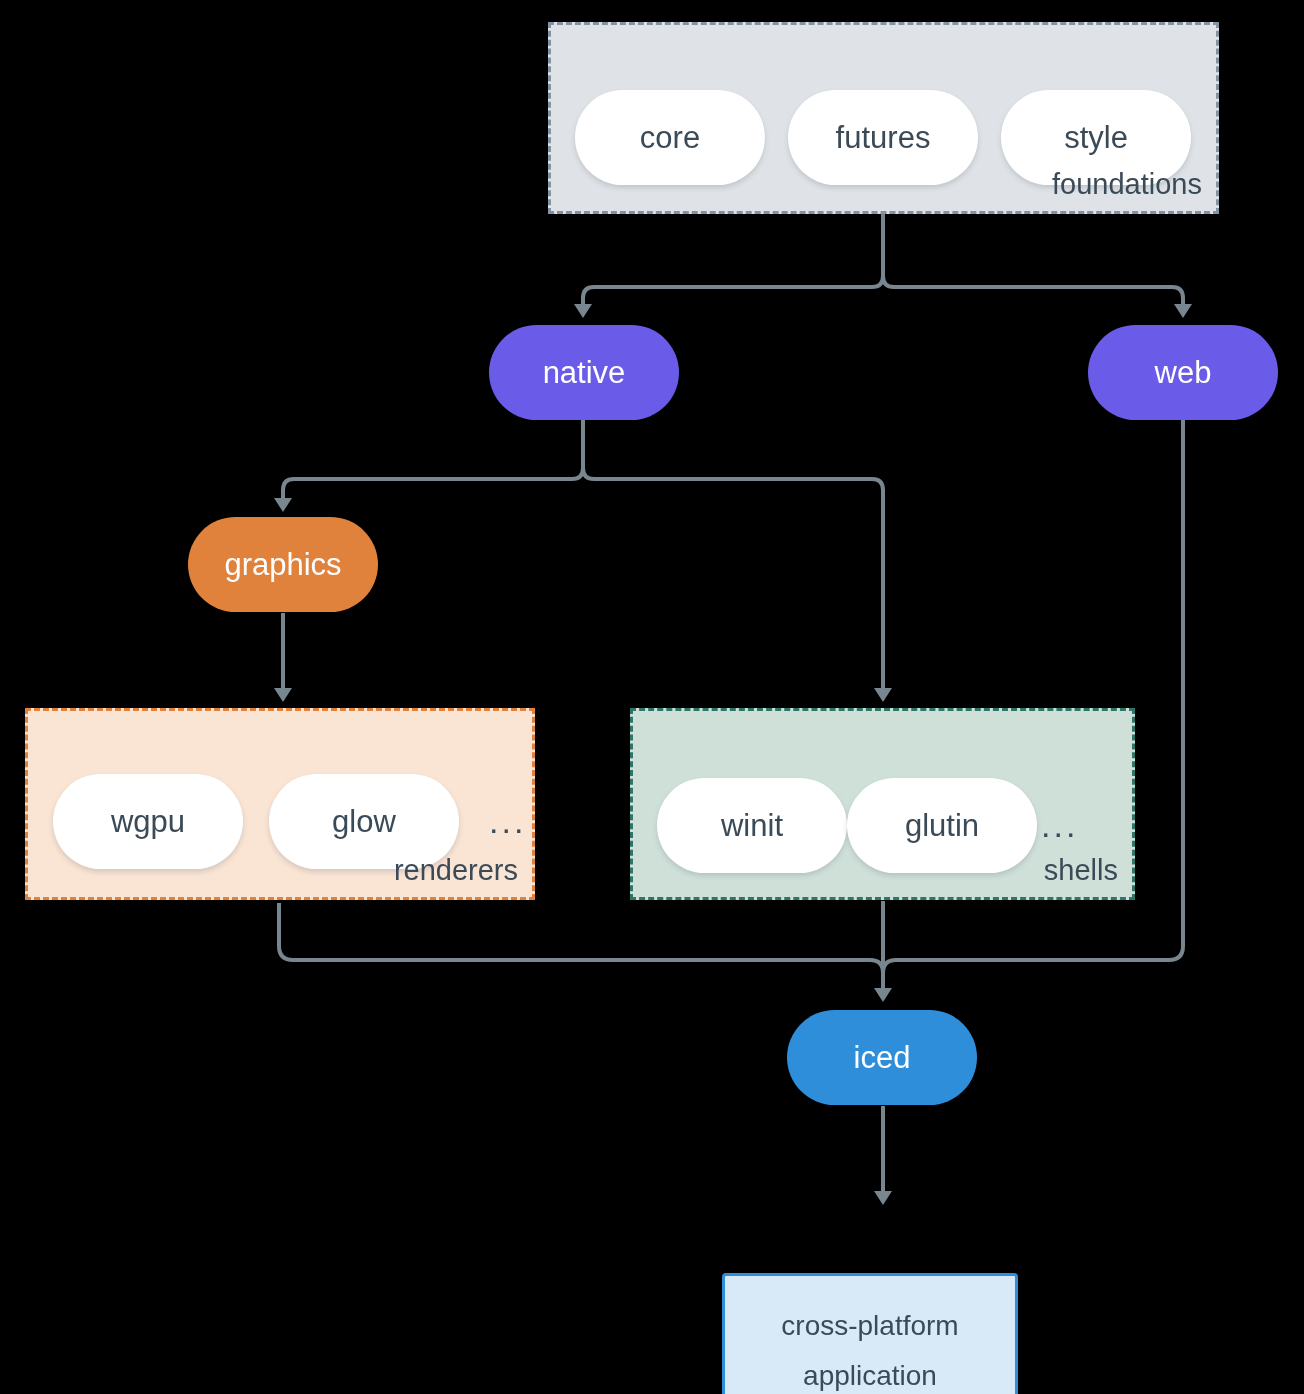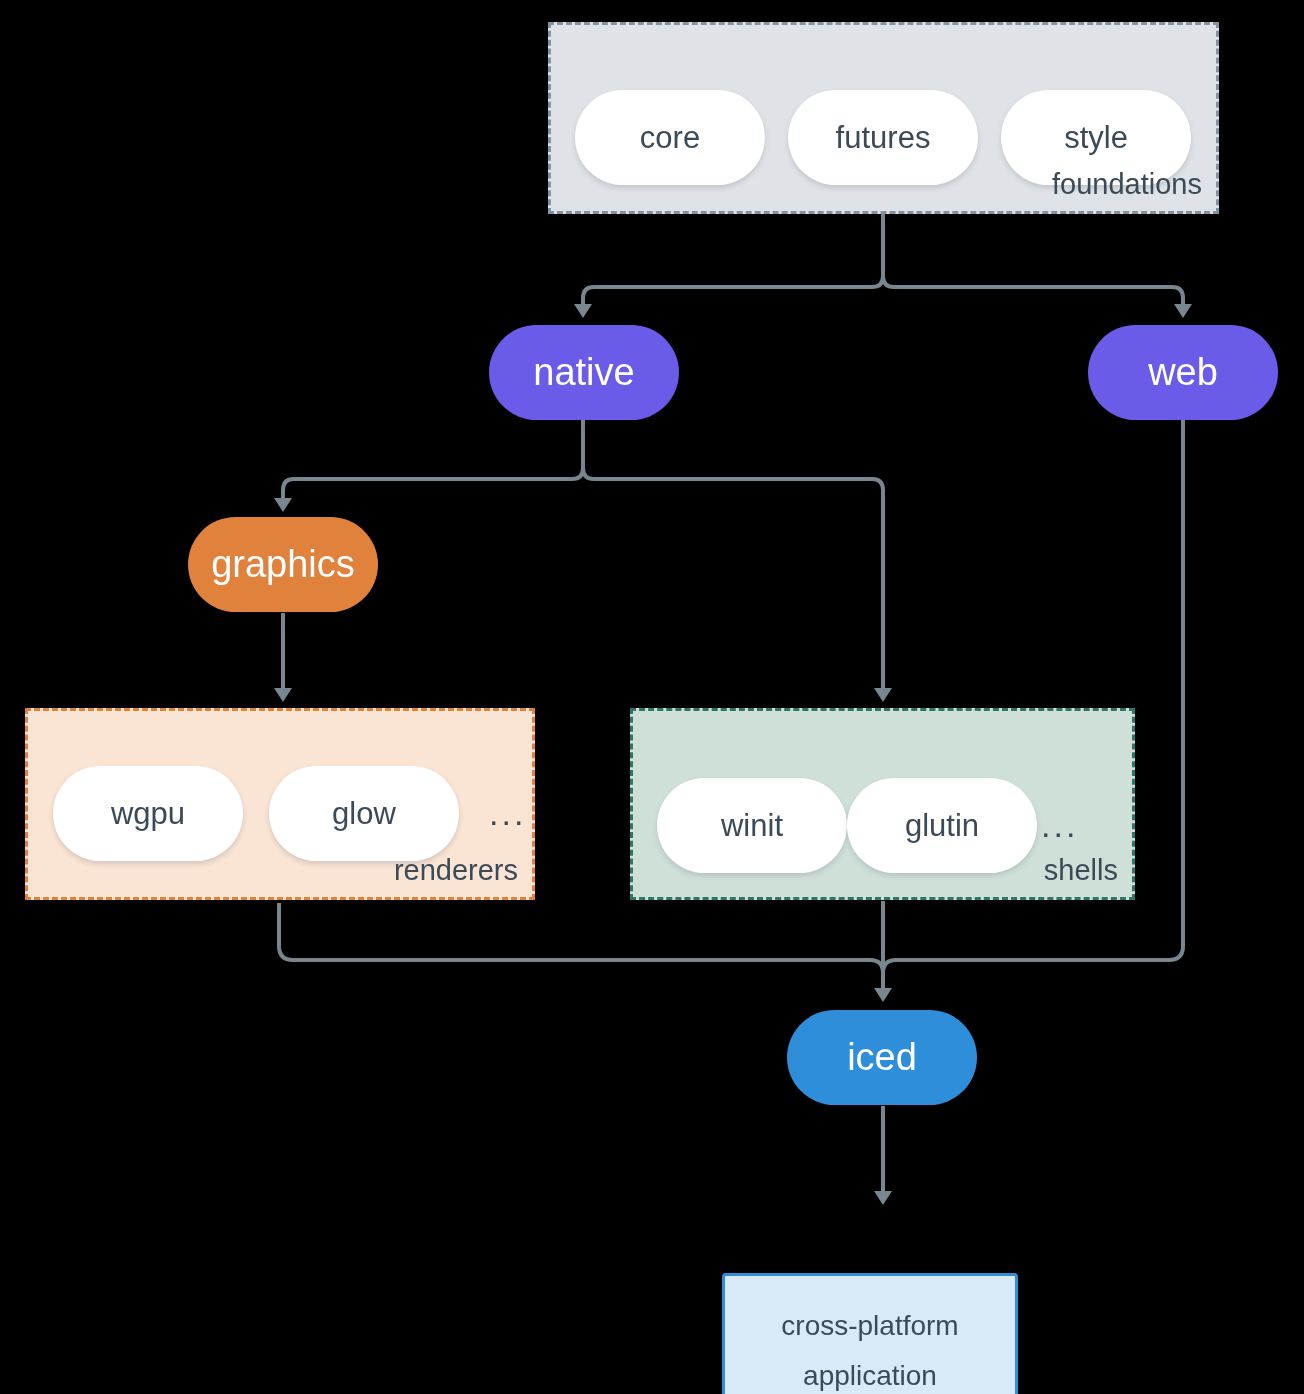--- a/index.html
+++ b/index.html
@@ -32,42 +32,42 @@
     display:flex;align-items:flex-end;
   }
   #foundations{
     left:548px;top:22px;width:671px;height:192px;
     background:var(--foundations-bg);border-color:var(--foundations-border);
     padding:26px 24px;gap:23px;
   }
   #renderers{
     left:25px;top:708px;width:510px;height:192px;
     background:var(--renderers-bg);border-color:var(--renderers-border);
-    padding:36px 25px;gap:26px;
+    padding:28px 25px;gap:26px;
   }
   #shells{
     left:630px;top:708px;width:505px;height:192px;
     background:var(--shells-bg);border-color:var(--shells-border);
     padding:24px 24px;
   }
   .chip{
     width:190px;height:95px;border-radius:48px;background:#ffffff;color:var(--ink);
     display:flex;align-items:center;justify-content:center;font-size:31px;flex:none;
     box-shadow:0 3px 5px rgba(90,100,115,.22);
   }
   .group-label{
     position:absolute;right:14px;bottom:10px;font-size:29px;color:var(--ink);
   }
   .dots{
     height:95px;display:flex;align-items:center;font-size:34px;letter-spacing:3px;
     color:var(--ink);margin-left:4px;
   }
   .node{
     position:absolute;width:190px;height:95px;border-radius:48px;color:#ffffff;
-    display:flex;align-items:center;justify-content:center;font-size:38px;
+    display:flex;align-items:center;justify-content:center;font-size:31px;
   }
   #native{left:489px;top:325px;background:var(--purple);}
   #web{left:1088px;top:325px;background:var(--purple);}
   #graphics{left:188px;top:517px;background:var(--orange);}
   #iced{left:787px;top:1010px;background:var(--blue);}
   #app{
     position:absolute;left:722px;top:1273px;width:296px;height:155px;box-sizing:border-box;
     background:var(--app-bg);border:3px solid var(--blue);border-radius:4px;
     display:flex;align-items:center;justify-content:center;text-align:center;
     font-size:28px;line-height:50px;color:var(--ink);padding:0 26px;

